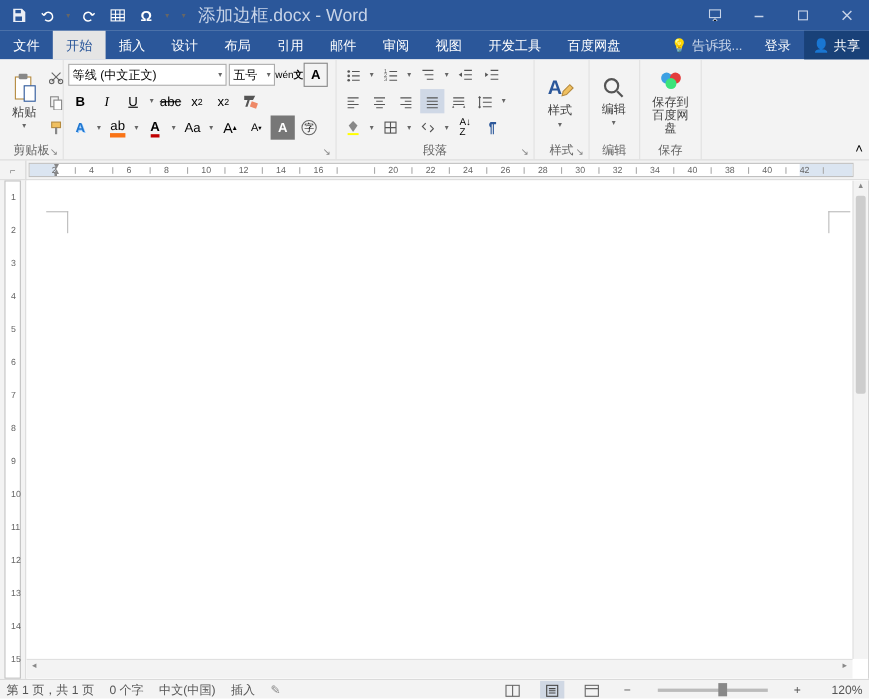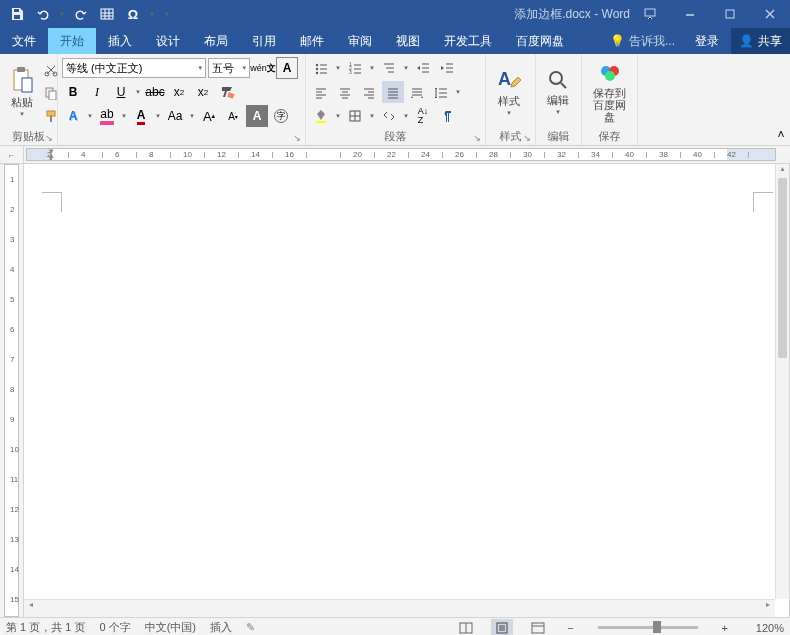--- a/index.html
+++ b/index.html
@@ -1,25 +1,25 @@
 <!DOCTYPE html>
 <html><head>
 <meta charset="utf-8">
 <style>
 * { margin:0; padding:0; box-sizing:border-box; font-family:"Microsoft YaHei","Segoe UI",sans-serif; user-select:none; }
 body { width:790px; height:635px; background:#fff; overflow:hidden; font-size:12px; }
 .titlebar { height:28px; background:#2b579a; display:flex; align-items:center; color:#fff; }
 .qat { display:flex; align-items:center; gap:4px; padding:0 6px; }
 .qat-btn { width:22px; height:22px; display:flex; align-items:center; justify-content:center; cursor:pointer; }
-.title { flex:1; text-align:right; font-size:12px; color:#c8d4e8; }
+.title { flex:1; text-align:left; font-size:16px; color:#c8d4e8; }
 .winctrl { display:flex; }
 .winctrl div { width:40px; height:28px; display:flex; align-items:center; justify-content:center; cursor:pointer; }
 .tabbar { height:26px; background:#2b579a; display:flex; align-items:stretch; color:#fff; font-size:12px; }
 .tab { padding:0 12px; display:flex; align-items:center; cursor:pointer; }
-.tab.active { background:#7dd3fc; color:#2b579a; }
+.tab.active { background:#e5e5e5; color:#2b579a; }
 .tellme { display:flex; align-items:center; gap:4px; padding:0 8px; color:#c8d4e8; }
 .share { background:#194178; padding:0 8px; display:flex; align-items:center; gap:4px; }
 .ribbon { height:92px; background:#f3f3f3; border-bottom:1px solid #d4d4d4; display:flex; }
 .group { border-right:1px solid #e1e1e1; display:flex; flex-direction:column; position:relative; padding:3px 4px 0; }
 .group-body { flex:1; display:flex; align-items:flex-start; }
 .group-label { height:16px; font-size:11px; color:#666; text-align:center; position:relative; }
 .launcher { position:absolute; right:2px; bottom:1px; width:12px; height:12px; cursor:pointer; color:#888; font-size:9px; display:flex; align-items:center; justify-content:center; }
 .vbtn { display:flex; flex-direction:column; align-items:center; justify-content:center; gap:2px; padding:2px 6px; cursor:pointer; height:70px; }
 .vlbl { font-size:11px; color:#444; line-height:12px; text-align:center; }
 .col { display:flex; flex-direction:column; gap:1px; }
@@ -203,21 +203,21 @@
               <svg width="16" height="16">
                 <path d="M3 3h10l-2 4h-3l-2 6h-2l2-6h-3z" fill="#555"></path>
                 <rect x="9" y="9" width="6" height="5" fill="#e86" transform="rotate(20 12 11)"></rect>
               </svg>
             </div>
       </div>
       <div class="row">
         <div class="sbtn" style="font-weight:bold;color:#2077d0;text-shadow:1px 1px #9cf">A</div>
             <div class="dd">▾</div>
         <div class="sbtn">
-              <span style="border-bottom:4px solid #ec4899">ab</span>
+              <span style="border-bottom:4px solid #f97316">ab</span>
             </div>
             <div class="dd">▾</div>
         <div class="sbtn">
               <span style="border-bottom:3px solid #c00000;font-weight:bold">A</span>
             </div>
             <div class="dd">▾</div>
         <div class="sbtn">Aa</div>
             <div class="dd">▾</div>
         <div class="sbtn" style="font-size:13px">A<sup style="font-size:7px">▴</sup></div>
         <div class="sbtn" style="font-size:10px">A<sup style="font-size:6px">▾</sup></div>

